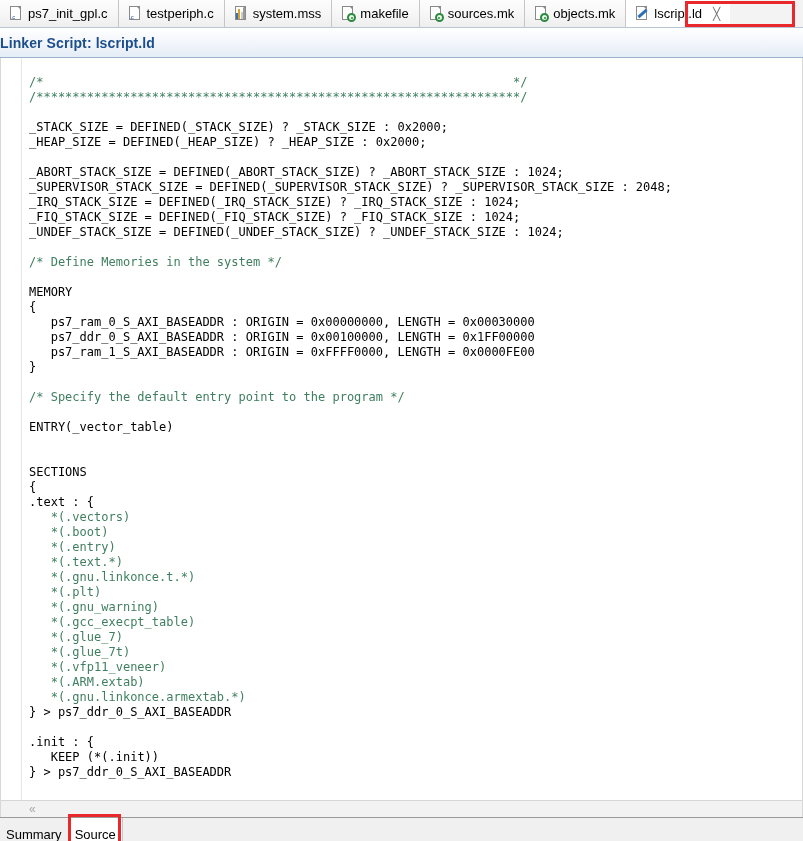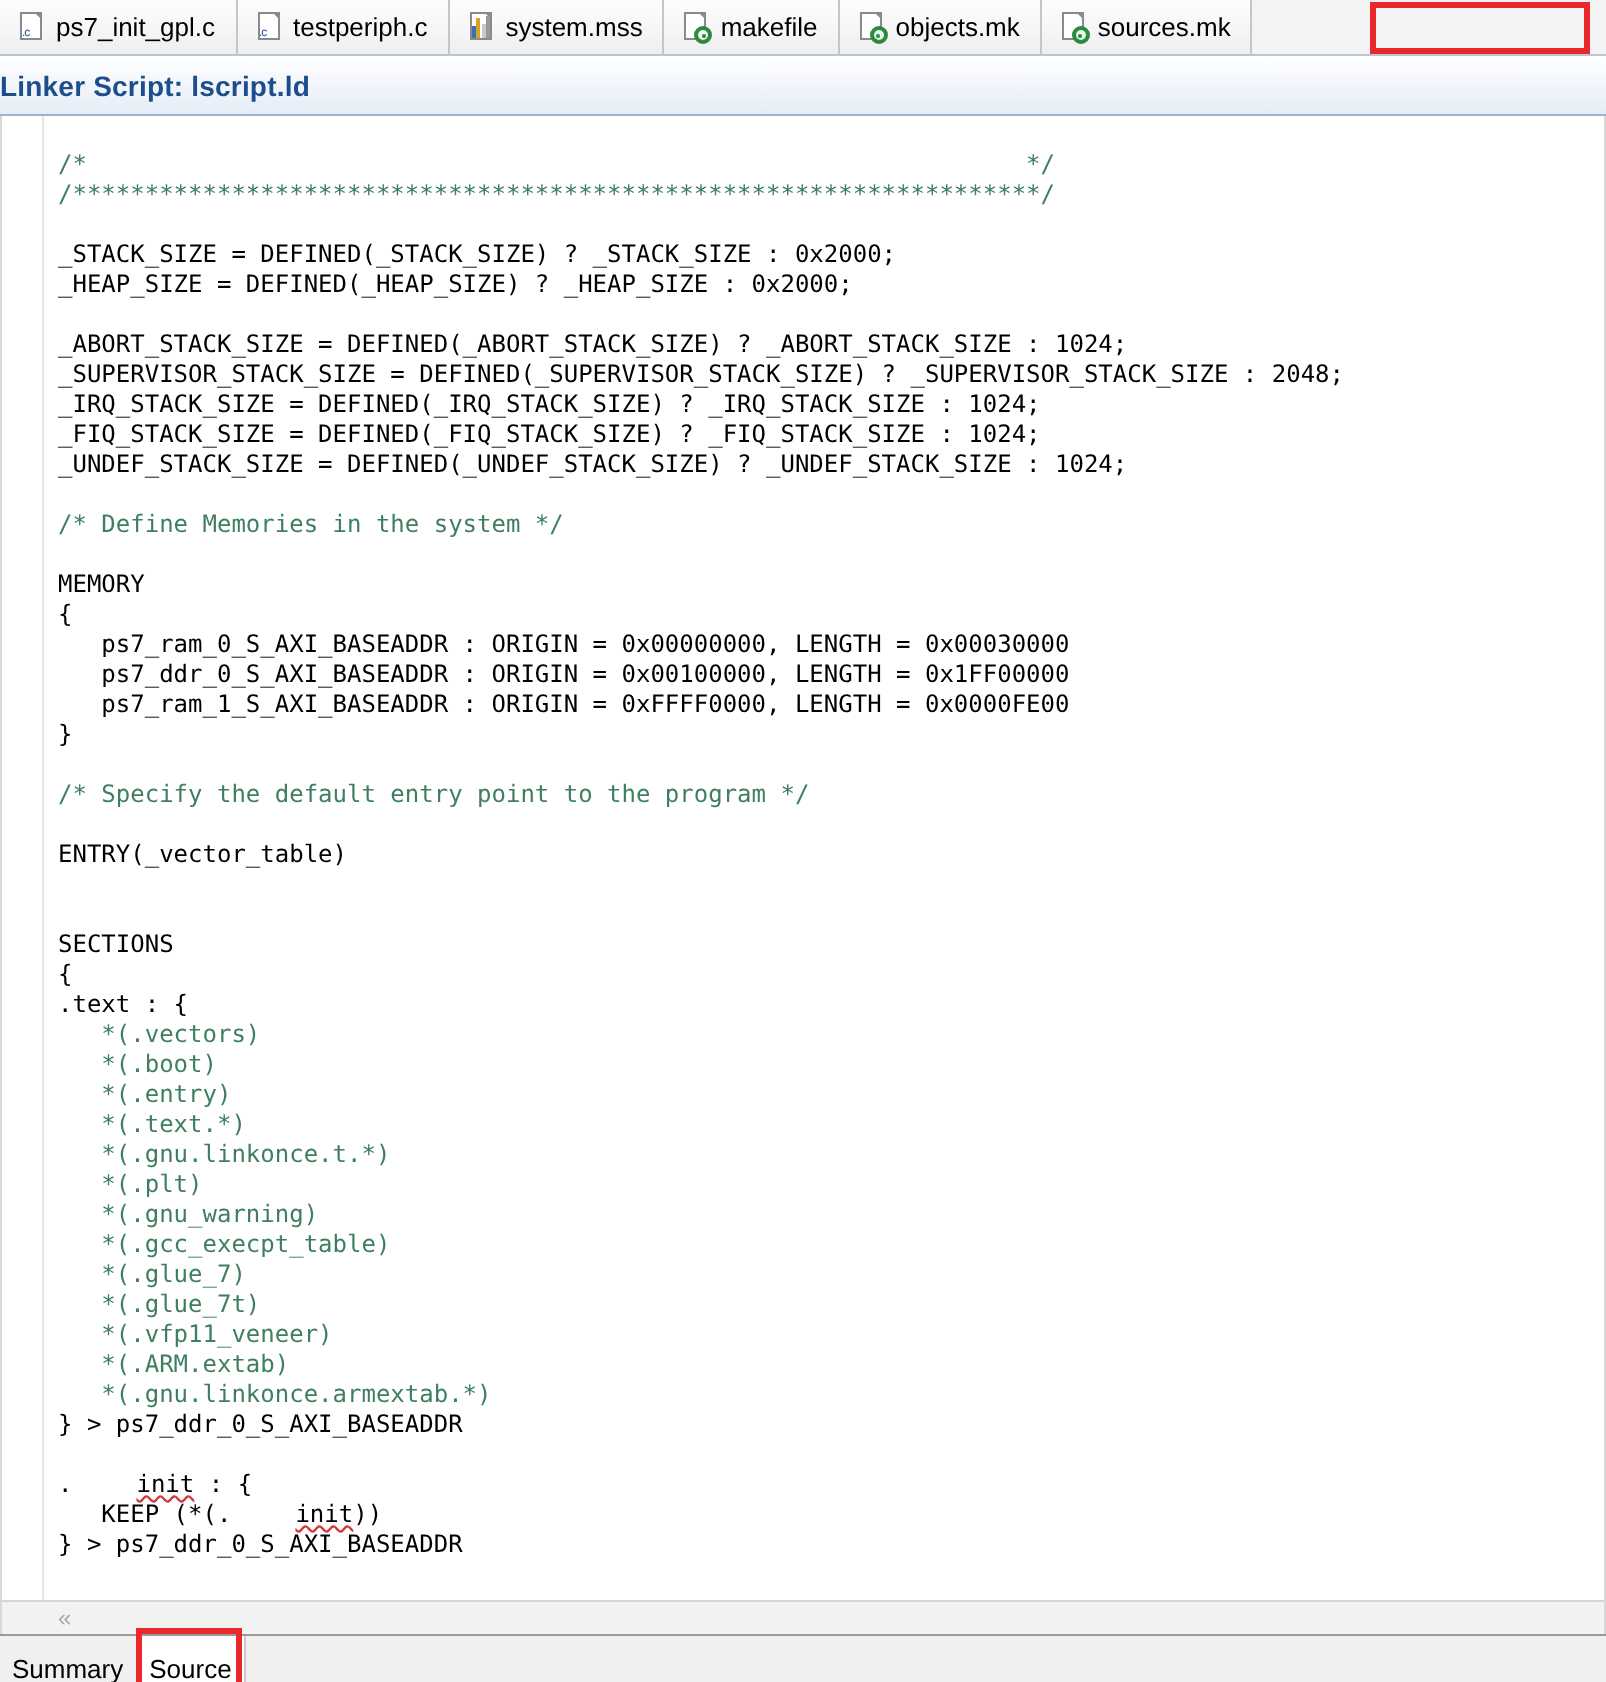--- a/index.html
+++ b/index.html
@@ -180,25 +180,23 @@
     font-family: "DejaVu Sans Mono", "Liberation Mono", monospace;
     font-size: 12px;
     line-height: 15px;
     white-space: pre;
     color: #000000;
     overflow: hidden;
     letter-spacing: 0px;
   }
   .code .cmt { color: #3f7f5f; }
   .sp {
-    text-decoration: underline;
     text-decoration-style: wavy;
     text-decoration-color: #d23b3b;
     text-decoration-skip-ink: none;
-    margin-left: 32px;
   }
 
   
   .hscroll {
     height: 17px;
     background: #f2f2f2;
     border-top: 1px solid #d6d6d6;
     border-left: 1px solid #d8d8d8;
     border-right: 1px solid #d8d8d8;
     display: flex;
@@ -284,31 +282,39 @@
         <span class="ring"></span>
     </span>
     <span class="tab-label">makefile</span>
   </div>
 
   <div class="tab">
     <span class="ficon">
       <span class="page"></span>
         <span class="ring"></span>
     </span>
+    <span class="tab-label">sources.mk</span>
+  </div>
+
+  <div class="tab">
+    <span class="ficon">
+      <span class="page"></span>
+        <span class="ring"></span>
+    </span>
     <span class="tab-label">objects.mk</span>
   </div>
 
-  <div class="tab">
-    <span class="ficon">
-      <span class="page"></span>
-        <span class="ring"></span>
-    </span>
-    <span class="tab-label">sources.mk</span>
-  </div>
-
+  <div class="tab active">
+    <span class="ficon ld">
+      <span class="page"></span>
+        <span class="pen"></span>
+    </span>
+    <span class="tab-label">lscript.ld</span>
+    <span class="close-x">╳</span>
+  </div>
 
   <div class="tab-highlight" style="left:685px; top:1px; width:110px; height:26px;"></div>
 </div>
 
 <div class="form-header">
   <span class="title">Linker Script: lscript.ld</span>
 </div>
 
 <div class="editor-wrap">
   <div class="gutter"></div>

